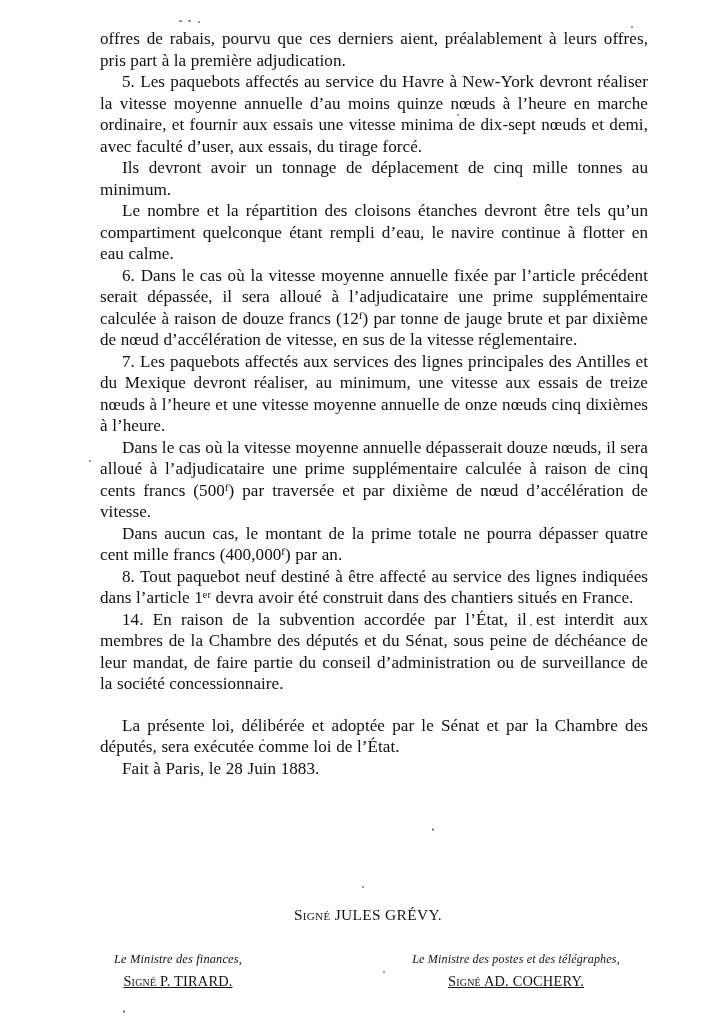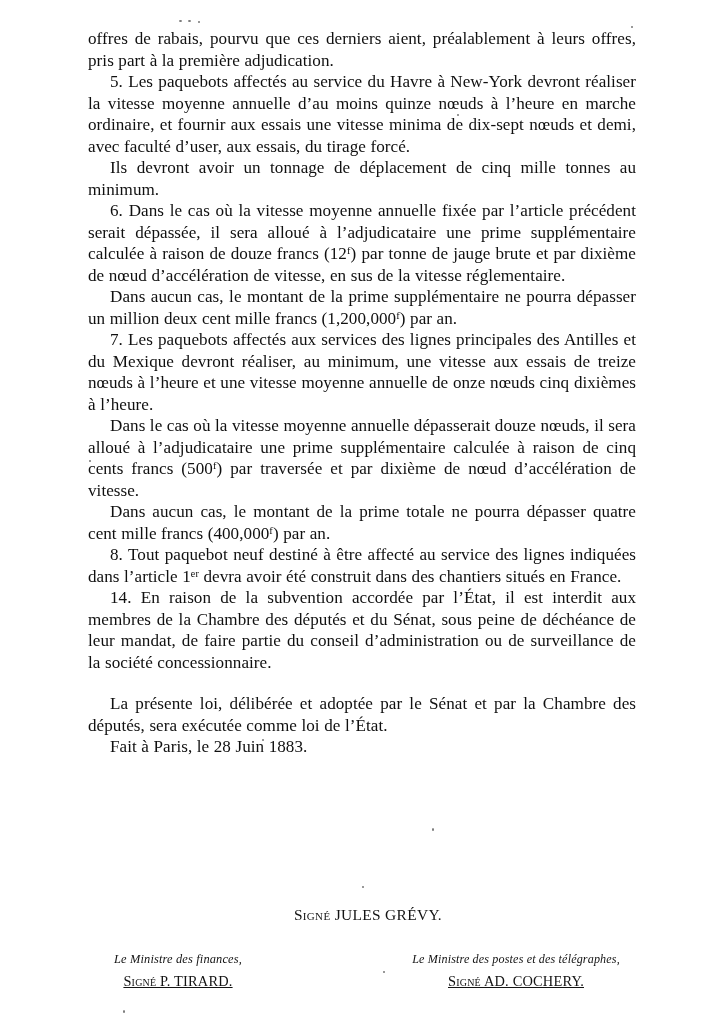--- a/index.html
+++ b/index.html
@@ -29,21 +29,21 @@
     position: absolute;
     background: #4a4a4a;
     border-radius: 50%;
     opacity: .75;
     pointer-events: none;
   }
 
   
   #column {
     position: absolute;
-    left: 88px;
+    left: 100px;
     top: 28px;
     width: 548px;
   }
 
   p.para {
     margin: 0;
     font-size: 17.1px;
     line-height: 21.5px;
     text-align: justify;
     text-justify: inter-word;
@@ -125,24 +125,24 @@
   <div class="speck" style="left:383px;  top:971px; width:2px; height:2px;"></div>
 
   <div id="column">
 
     <p class="para noindent">offres de rabais, pourvu que ces derniers aient, préalablement à leurs offres, pris part à la première adjudication.</p>
 
     <p class="para indent">5. Les paquebots affectés au service du Havre à New-York devront réaliser la vitesse moyenne annuelle d’au moins quinze nœuds à l’heure en marche ordinaire, et fournir aux essais une vitesse minima de dix-sept nœuds et demi, avec faculté d’user, aux essais, du tirage forcé.</p>
 
     <p class="para indent">Ils devront avoir un tonnage de déplacement de cinq mille tonnes au minimum.</p>
 
+    <p class="para indent">Le nombre et la répartition des cloisons étanches devront être tels qu’un compartiment quelconque étant rempli d’eau, le navire continue à flotter en eau calme.</p>
 
     <p class="para indent">6. Dans le cas où la vitesse moyenne annuelle fixée par l’article précédent serait dépassée, il sera alloué à l’adjudicataire une prime supplémentaire calculée à raison de douze francs (12ᶠ) par tonne de jauge brute et par dixième de nœud d’accélération de vitesse, en sus de la vitesse réglementaire.</p>
 
-    <p class="para indent">Dans aucun cas, le montant de la prime supplémentaire ne pourra dépasser un million deux cent mille francs (1,200,000ᶠ) par an.</p>
 
     <p class="para indent">7. Les paquebots affectés aux services des lignes principales des Antilles et du Mexique devront réaliser, au minimum, une vitesse aux essais de treize nœuds à l’heure et une vitesse moyenne annuelle de onze nœuds cinq dixièmes à l’heure.</p>
 
     <p class="para indent">Dans le cas où la vitesse moyenne annuelle dépasserait douze nœuds, il sera alloué à l’adjudicataire une prime supplémentaire calculée à raison de cinq cents francs (500ᶠ) par traversée et par dixième de nœud d’accélération de vitesse.</p>
 
     <p class="para indent">Dans aucun cas, le montant de la prime totale ne pourra dépasser quatre cent mille francs (400,000ᶠ) par an.</p>
 
     <p class="para indent">8. Tout paquebot neuf destiné à être affecté au service des lignes indiquées dans l’article 1ᵉʳ devra avoir été construit dans des chantiers situés en France.</p>
 
 

